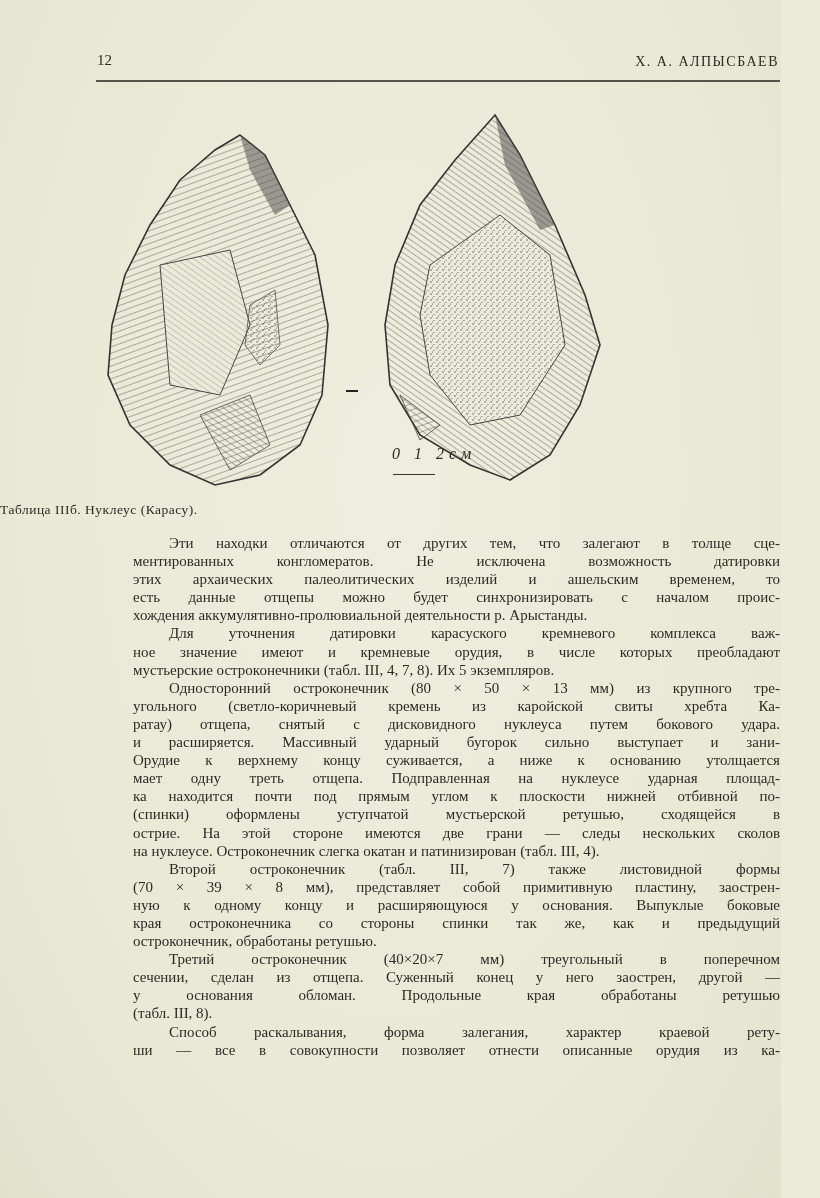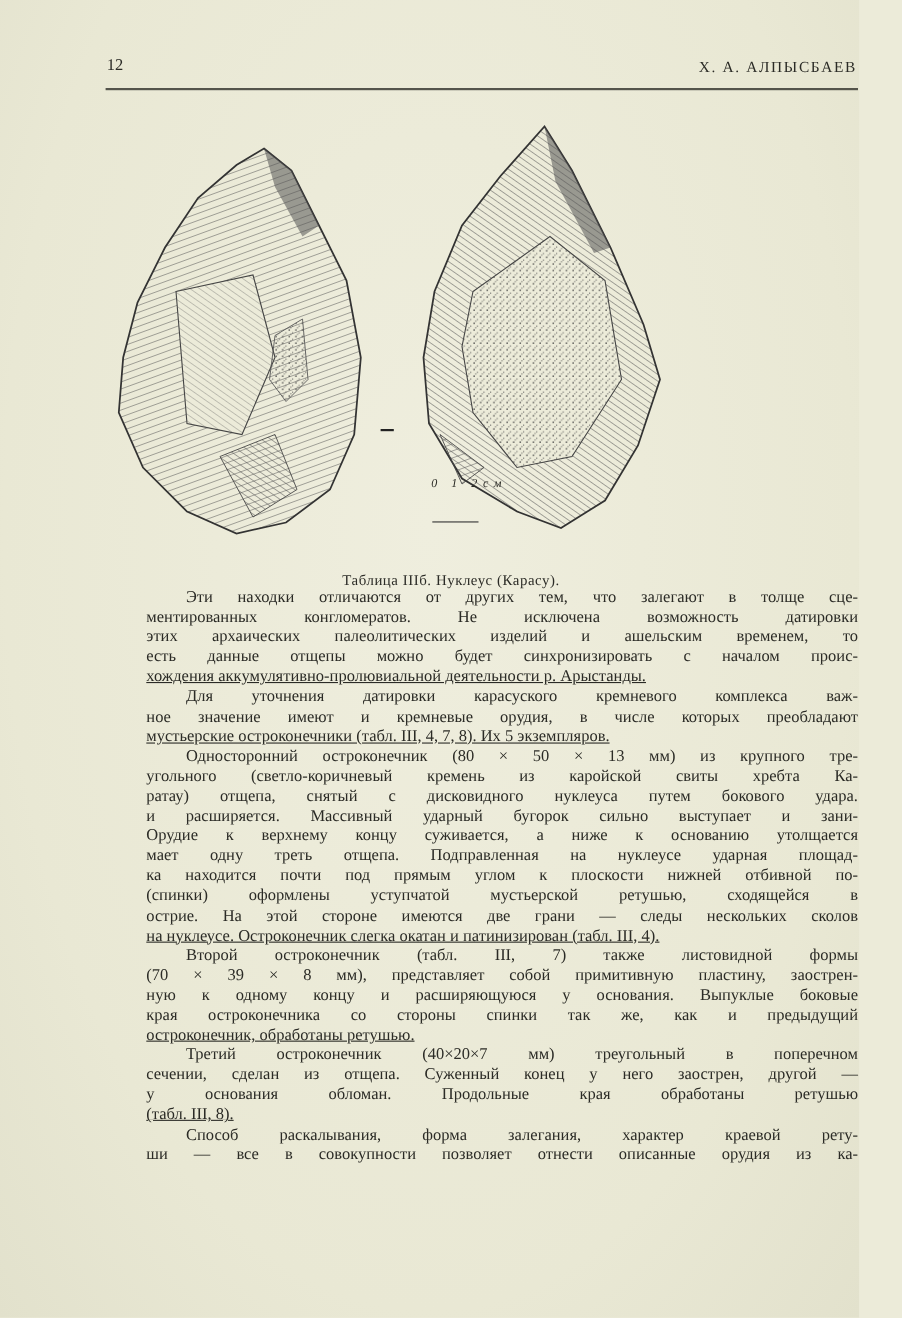--- a/index.html
+++ b/index.html
@@ -12,30 +12,30 @@
   }
   .page { position:absolute; left:0; top:0; width:781px; height:1198px;
     background: radial-gradient(ellipse at 50% 40%, #efeede 0%, #e9e8d4 70%, #e2e1cc 100%); }
   .header { position:absolute; left:97px; top:52px; width:682px; height:26px; }
   .page-num { position:absolute; left:0; top:0; font-size:15px; }
   .running-title { position:absolute; left:0; right:0; top:2px; text-align:right; font-size:14px; letter-spacing:1.5px; }
   .rule { position:absolute; left:96px; top:80px; width:684px; height:2px; background:#3a3a33; opacity:.85; }
 
   .figure { position:absolute; left:100px; top:95px; width:640px; height:410px; }
   .figure svg { width:100%; height:100%; }
-  .scale-label { position:absolute; left:392px; top:434px; font-size:11px; font-style:italic; letter-spacing:5px; }
+  .scale-label { position:absolute; left:392px; top:445px; font-size:16px; font-style:italic; letter-spacing:5px; }
   .scale-bar { position:absolute; left:393px; top:474px; width:42px; height:1px; background:#333; }
   .dash { position:absolute; left:346px; top:390px; width:12px; height:2px; background:#222; }
 
-  .caption { position:absolute; left:0; width:820px; top:520px; text-align:center; font-size:13.5px; letter-spacing:0.5px; }
+  .caption { position:absolute; left:0; width:820px; top:502px; font-size:13.5px; letter-spacing:0.5px; }
 
   .body-text { position:absolute; left:97px; top:534px; width:683px; font-size:15px; line-height:18.1px; text-align:justify; }
   .body-text p { margin:0; text-indent:36px; }
   .body-text .ln { display:block; text-align:justify; text-align-last:justify; white-space:nowrap; }
-  .body-text .ln.last { text-align-last:left;text-decoration:underline; }
+  .body-text .ln.last { text-align-last:left; }
   .body-text .ind { padding-left:36px; }
 </style>
 </head>
 <body>
 
 <div class="page">
 
   <div class="header">
     <span class="page-num">12</span>
     <div class="running-title">Х. А. АЛПЫСБАЕВ</div>

